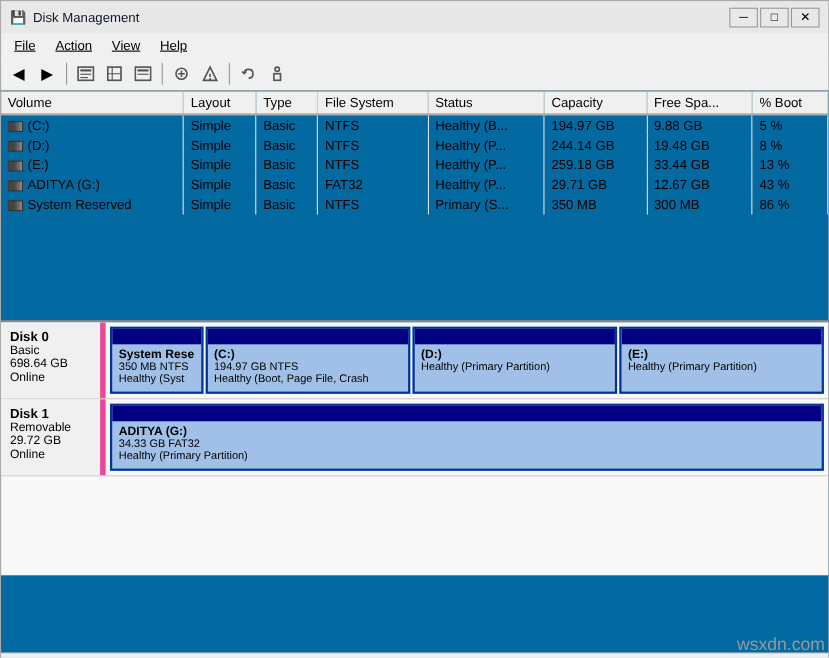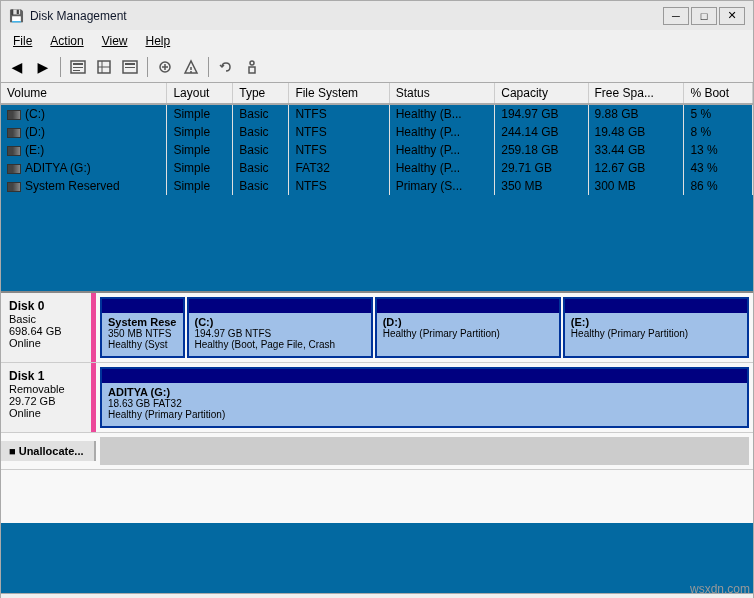--- a/index.html
+++ b/index.html
@@ -241,21 +241,21 @@
       align-items: center;
       padding: 0 8px;
       font-size: 11px;
     }
 
     
     .watermark {
       position: fixed;
       bottom: 2px;
       right: 4px;
-      font-size: 12px;
+      font-size: 16px;
       color: #999;
     }
   </style>
 </head>
 <body>
 
 <div class="title-bar">
   <div class="title-bar-left">
     <span>💾</span>
     <span class="title-bar-title">Disk Management</span>
@@ -440,32 +440,26 @@
       <div class="disk-label">
         <span class="disk-name">Disk 1</span>
         <span>Removable</span>
         <span>29.72 GB</span>
         <span>Online</span>
       </div>
       <div class="disk-partitions">
         <div class="partition-block" style="flex:1">
           <div class="partition-header-bar"></div>
           <div class="part-label">ADITYA (G:)</div>
-          <div class="part-size">18.63 GB FAT32</div>
+          <div class="part-size">34.33 GB FAT32</div>
           <div class="part-status">Healthy (Primary Partition)</div>
         </div>
       </div>
     </div>
 
-    <div class="disk-row" style="min-height: 36px; align-items:center;">
-      <div class="unallocated-label">
-        <span style="font-weight:bold; font-size:11px;">■ <span>Unallocate...</span></span>
-      </div>
-      <div style="flex:1; background: #ccc; margin: 4px; height: 28px;"></div>
-    </div>
 
   </div>
 
 </div>
 
 <div class="status-bar">
 </div>
 
 <div class="watermark">wsxdn.com</div>
 

